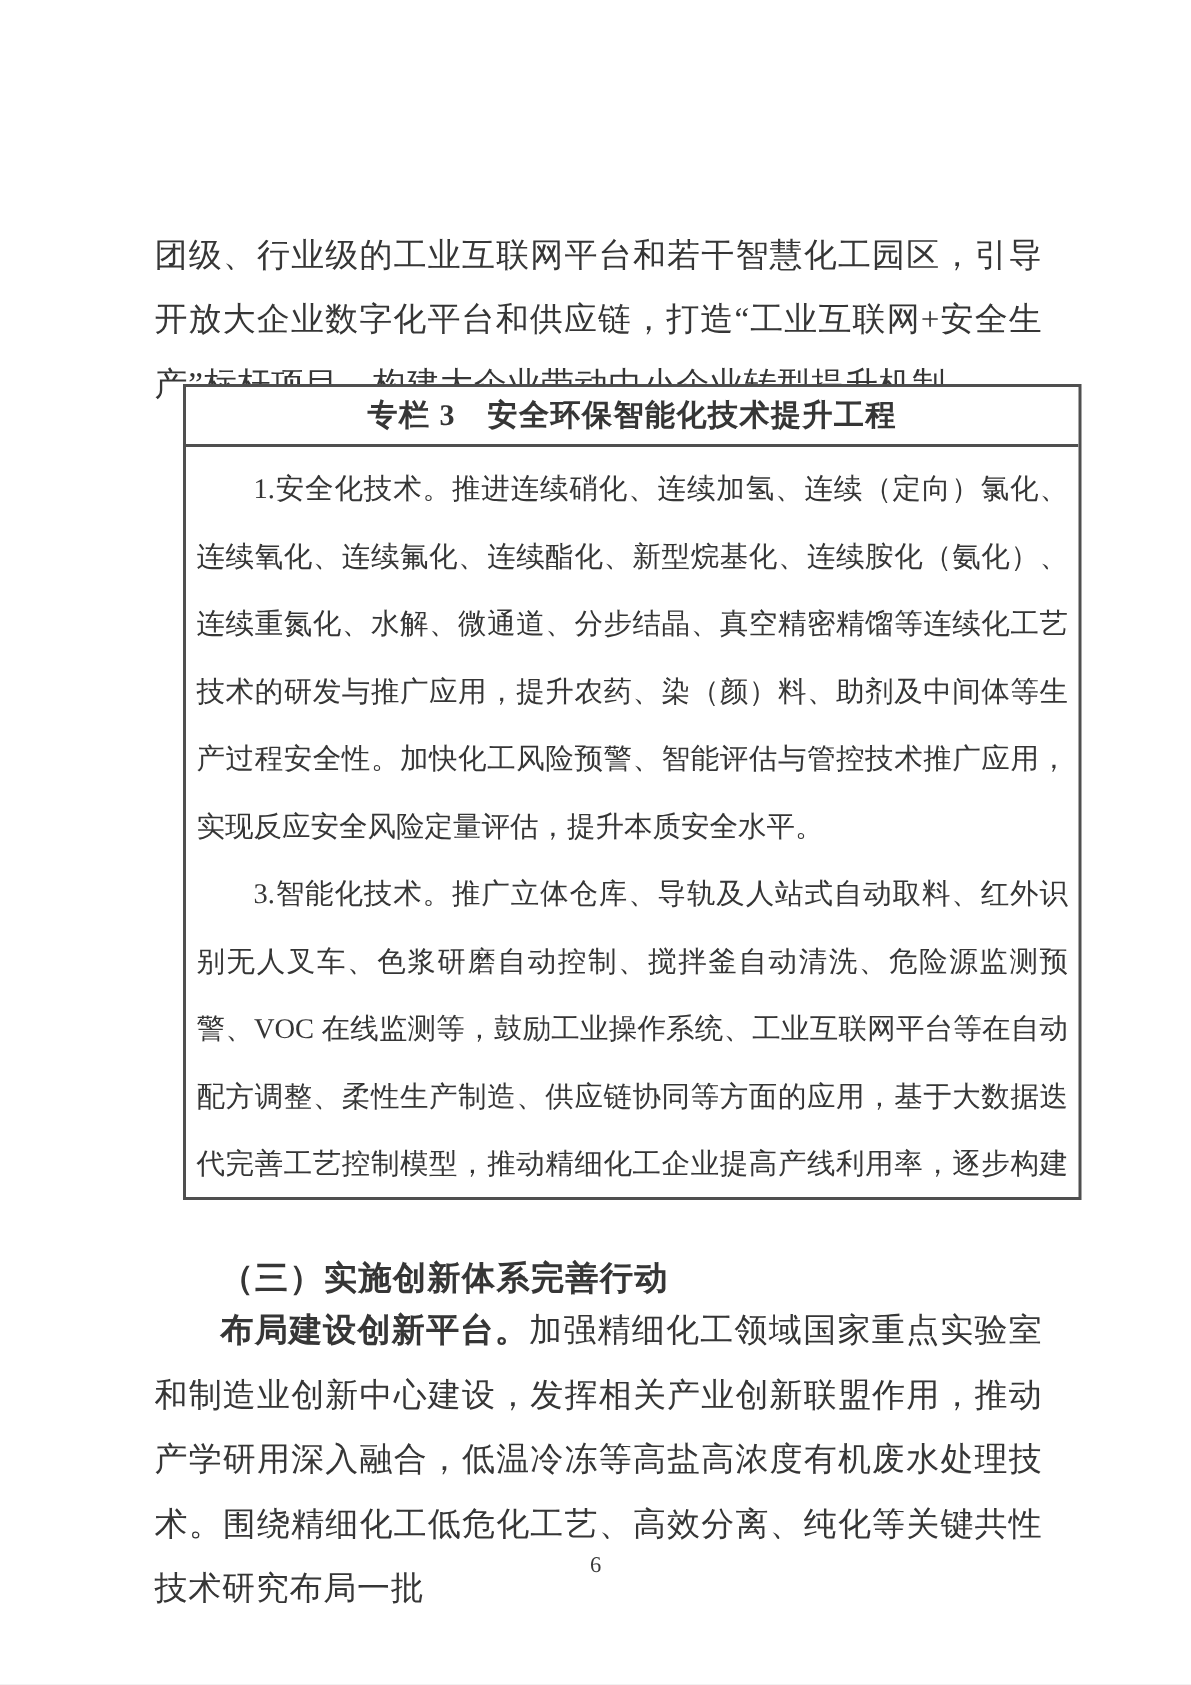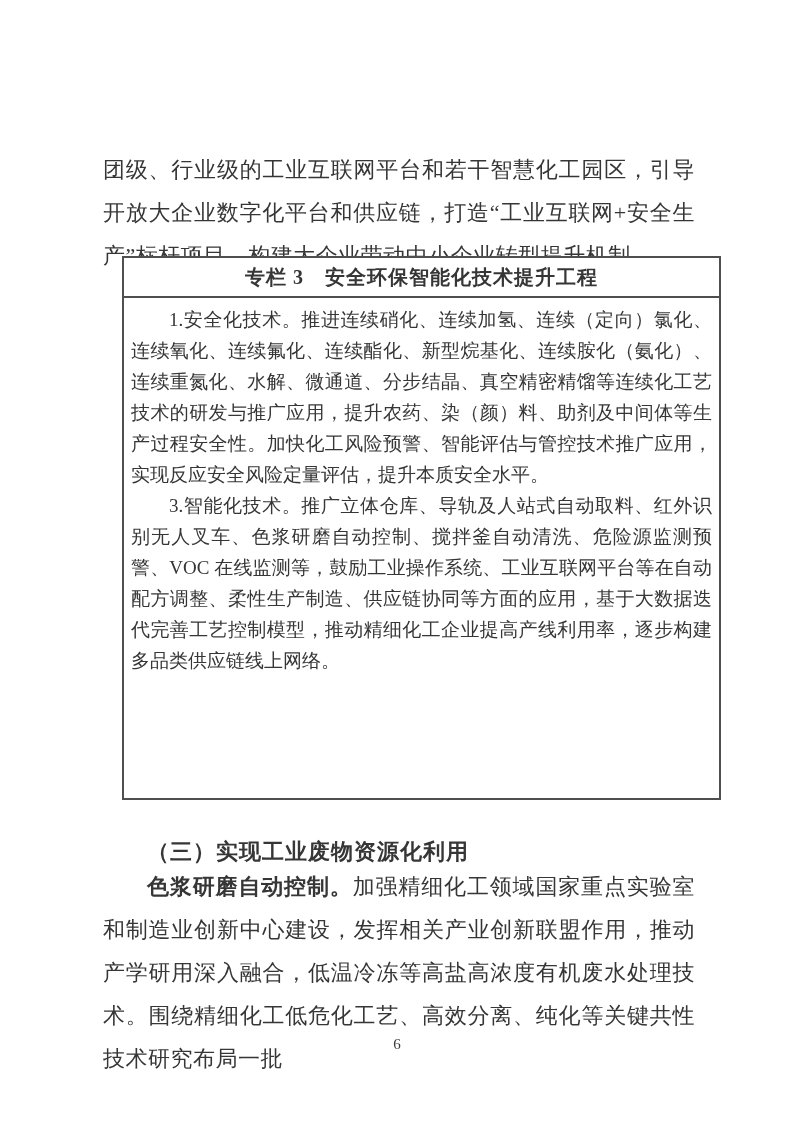--- a/index.html
+++ b/index.html
@@ -43,21 +43,21 @@
     line-height: 38px;
     text-align: center;
     font-weight: bold;
     font-size: 20px;
     border-bottom: 2px solid #4f4f4f;
     letter-spacing: 1px;
   }
   .column-box-content {
     padding: 6px 7px 8px 7px;
     font-size: 19px;
-    line-height: 31px;
+    line-height: 45px;
     text-align: justify;
   }
   .column-box-content p {
     margin: 0;
     text-indent: 2em;
   }
   .section-heading {
     position: absolute;
     left: 103px;
     top: 814px;
@@ -100,19 +100,19 @@
   <p class="intro-paragraph">团级、行业级的工业互联网平台和若干智慧化工园区，引导开放大企业数字化平台和供应链，打造“工业互联网+安全生产”标杆项目，构建大企业带动中小企业转型提升机制。</p>
 
   <div class="column-box">
     <div class="column-box-title">专栏 3　安全环保智能化技术提升工程</div>
     <div class="column-box-content">
       <p>1.安全化技术。推进连续硝化、连续加氢、连续（定向）氯化、连续氧化、连续氟化、连续酯化、新型烷基化、连续胺化（氨化）、连续重氮化、水解、微通道、分步结晶、真空精密精馏等连续化工艺技术的研发与推广应用，提升农药、染（颜）料、助剂及中间体等生产过程安全性。加快化工风险预警、智能评估与管控技术推广应用，实现反应安全风险定量评估，提升本质安全水平。</p>
       <p>3.智能化技术。推广立体仓库、导轨及人站式自动取料、红外识别无人叉车、色浆研磨自动控制、搅拌釜自动清洗、危险源监测预警、VOC 在线监测等，鼓励工业操作系统、工业互联网平台等在自动配方调整、柔性生产制造、供应链协同等方面的应用，基于大数据迭代完善工艺控制模型，推动精细化工企业提高产线利用率，逐步构建多品类供应链线上网络。</p>
     </div>
   </div>
 
-  <h3 class="section-heading">（三）实现工业废物资源化利用</h3>
+  <h3 class="section-heading">（三）实施创新体系完善行动</h3>
 
-  <p class="body-paragraph"><span class="lead">色浆研磨自动控制。</span><span>加强精细化工领域国家重点实验室和制造业创新中心建设，发挥相关产业创新联盟作用，推动产学研用深入融合，低温冷冻等高盐高浓度有机废水处理技术。围绕精细化工低危化工艺、高效分离、纯化等关键共性技术研究布局一批</span></p>
+  <p class="body-paragraph"><span class="lead">布局建设创新平台。</span><span>加强精细化工领域国家重点实验室和制造业创新中心建设，发挥相关产业创新联盟作用，推动产学研用深入融合，低温冷冻等高盐高浓度有机废水处理技术。围绕精细化工低危化工艺、高效分离、纯化等关键共性技术研究布局一批</span></p>
 
   <div class="page-number">6</div>
 
 </div>
 
 </body></html>

